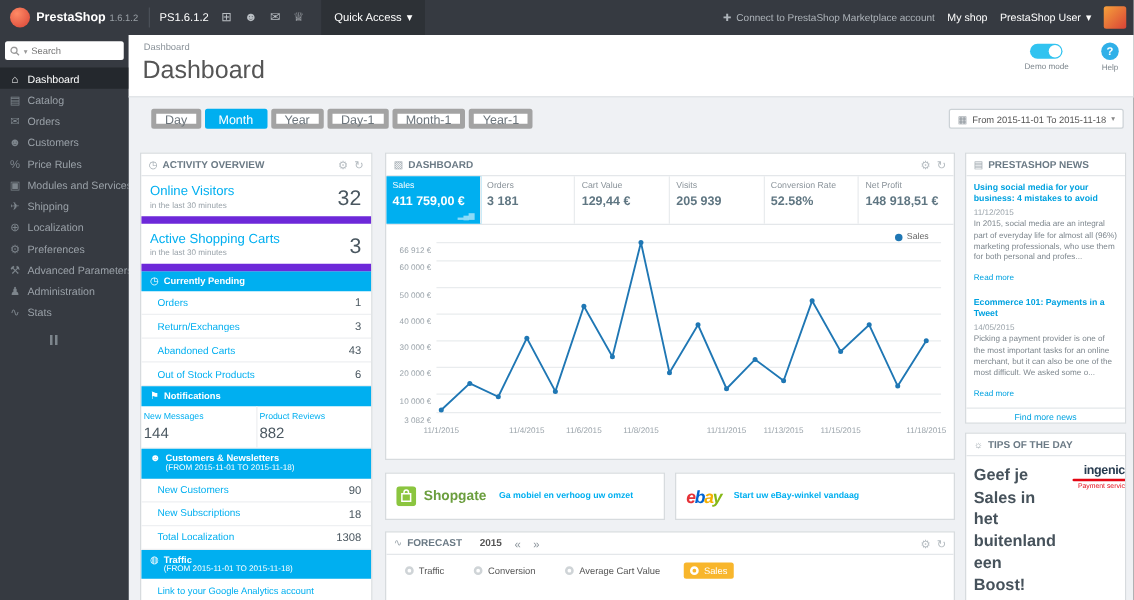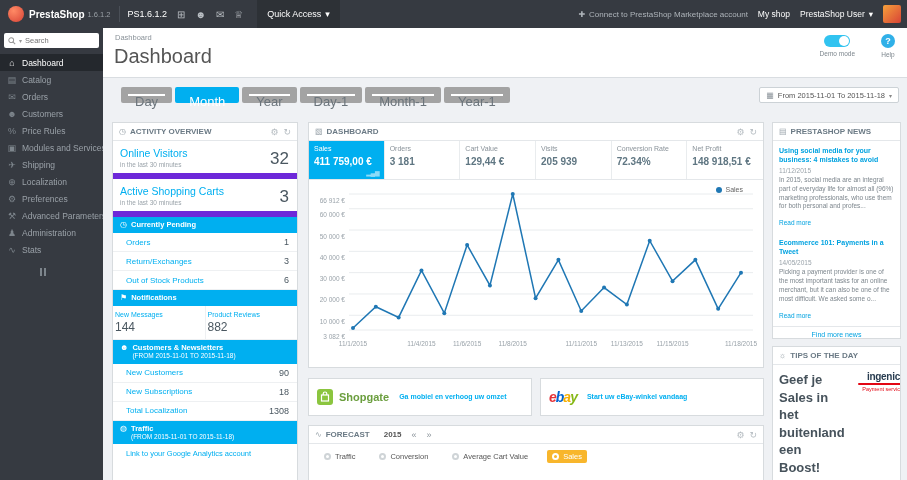--- a/index.html
+++ b/index.html
@@ -52,21 +52,21 @@
           margin:0 auto;cursor:pointer}
   .toggle .knob{position:absolute;right:1px;top:1px;width:10px;height:10px;border-radius:50%;
                 background:#fff}
   .demo .lab,.help .lab{font-size:6.5px;color:#7d868d;margin-top:3px}
   .help{position:absolute;right:12px;top:6px;text-align:center;cursor:pointer}
   .help .qm{width:14px;height:14px;border-radius:50%;background:#30b0e8;color:#fff;
             font-size:9px;line-height:14px;margin:0 auto;font-weight:bold}
 
   
   .ranges{position:absolute;left:121px;top:87px;display:flex;gap:3px}
-  .rbtn{height:16px;padding:0 7px;font-size:13px;background:#fff;border:7px solid #a3a3a3;
+  .rbtn{height:16px;padding:0 7px;font-size:10px;background:#fff;border:4px solid #a3a3a3;
         color:#6b747b;border-radius:2px;cursor:pointer;font-family:"Liberation Sans",sans-serif}
   .rbtn.active{background:#00aff0;border-color:#00aff0;color:#fff}
   .daterange{position:absolute;right:8px;top:87px;height:16px;background:#fff;
              border:1px solid #ccd2d6;border-radius:2px;display:flex;align-items:center;
              gap:4px;padding:0 6px;font-size:7.5px;color:#555;cursor:pointer}
   .daterange .cal{color:#8a9299;font-size:8px}
   .daterange .car{font-size:6px;color:#888}
 
   
   .panel{position:absolute;background:#fff;border:1px solid #d7dbde;overflow:hidden}
@@ -313,20 +313,24 @@
     </div>
     <div class="arow">
       <span class="al">Orders</span>
       <span class="av">1</span>
     </div>
     <div class="arow">
       <span class="al">Return/Exchanges</span>
       <span class="av">3</span>
     </div>
     <div class="arow">
+      <span class="al">Abandoned Carts</span>
+      <span class="av">43</span>
+    </div>
+    <div class="arow">
       <span class="al">Out of Stock Products</span>
       <span class="av">6</span>
     </div>
 
     <div class="secbar">
       <span class="sic">⚑</span>
       <span>Notifications</span>
     </div>
     <div class="notif2">
       <div class="ncell">
@@ -392,21 +396,21 @@
       <div class="kpi">
         <div class="kl">Cart Value</div>
         <div class="kv">129,44 €</div>
       </div>
       <div class="kpi">
         <div class="kl">Visits</div>
         <div class="kv">205 939</div>
       </div>
       <div class="kpi">
         <div class="kl">Conversion Rate</div>
-        <div class="kv">72.34%</div>
+        <div class="kv">52.58%</div>
       </div>
       <div class="kpi">
         <div class="kl">Net Profit</div>
         <div class="kv">148 918,51 €</div>
       </div>
     </div>
     <div class="chart-wrap">
       <div id="y-labels">
           <div class="ylab" style="top: 10.5px;">66 912 €</div>
           <div class="ylab" style="top: 25.2271px;">60 000 €</div>

